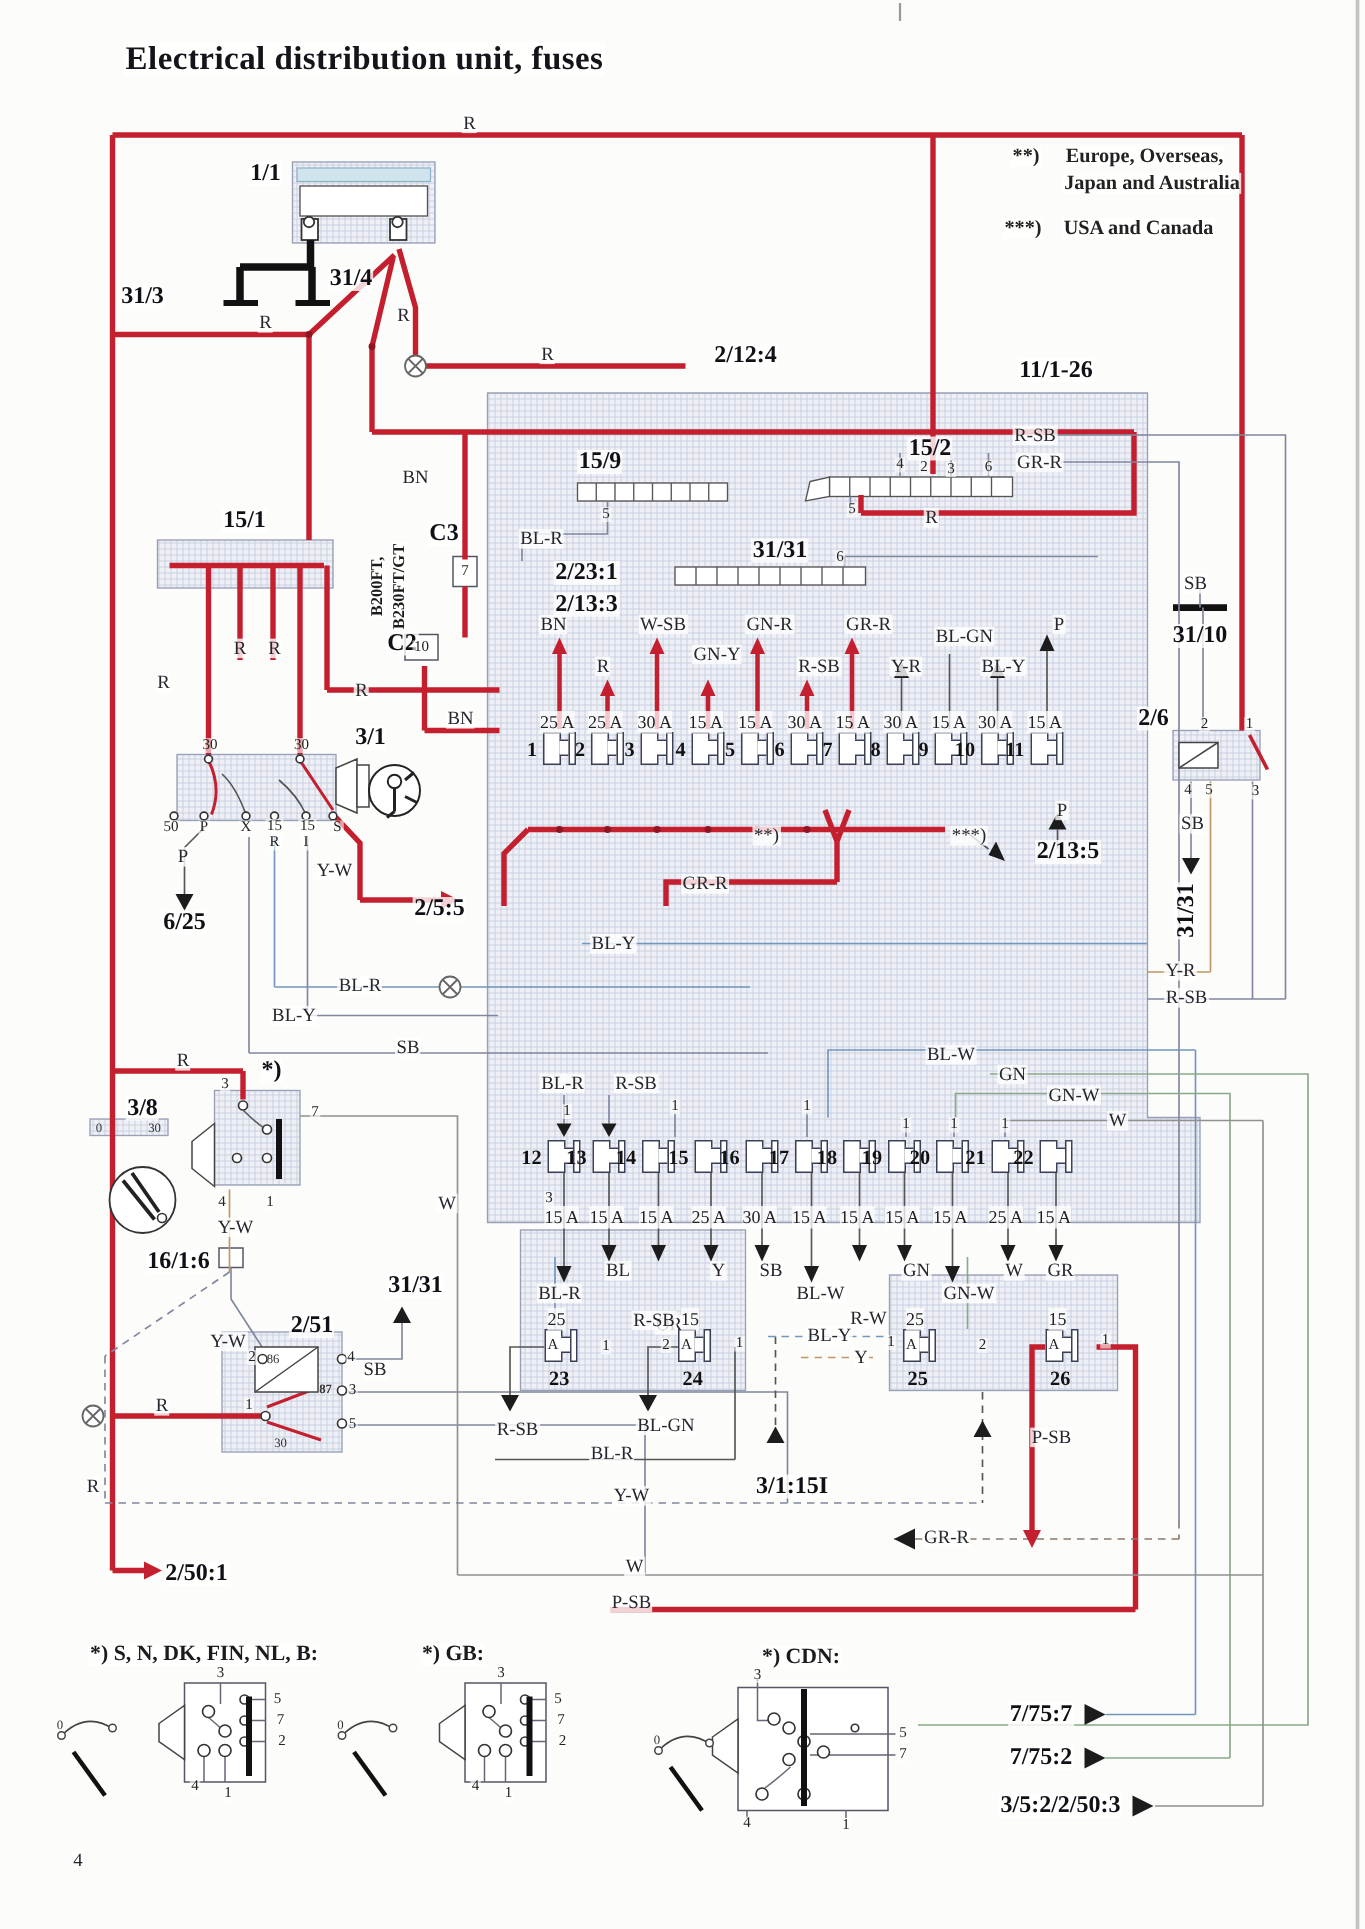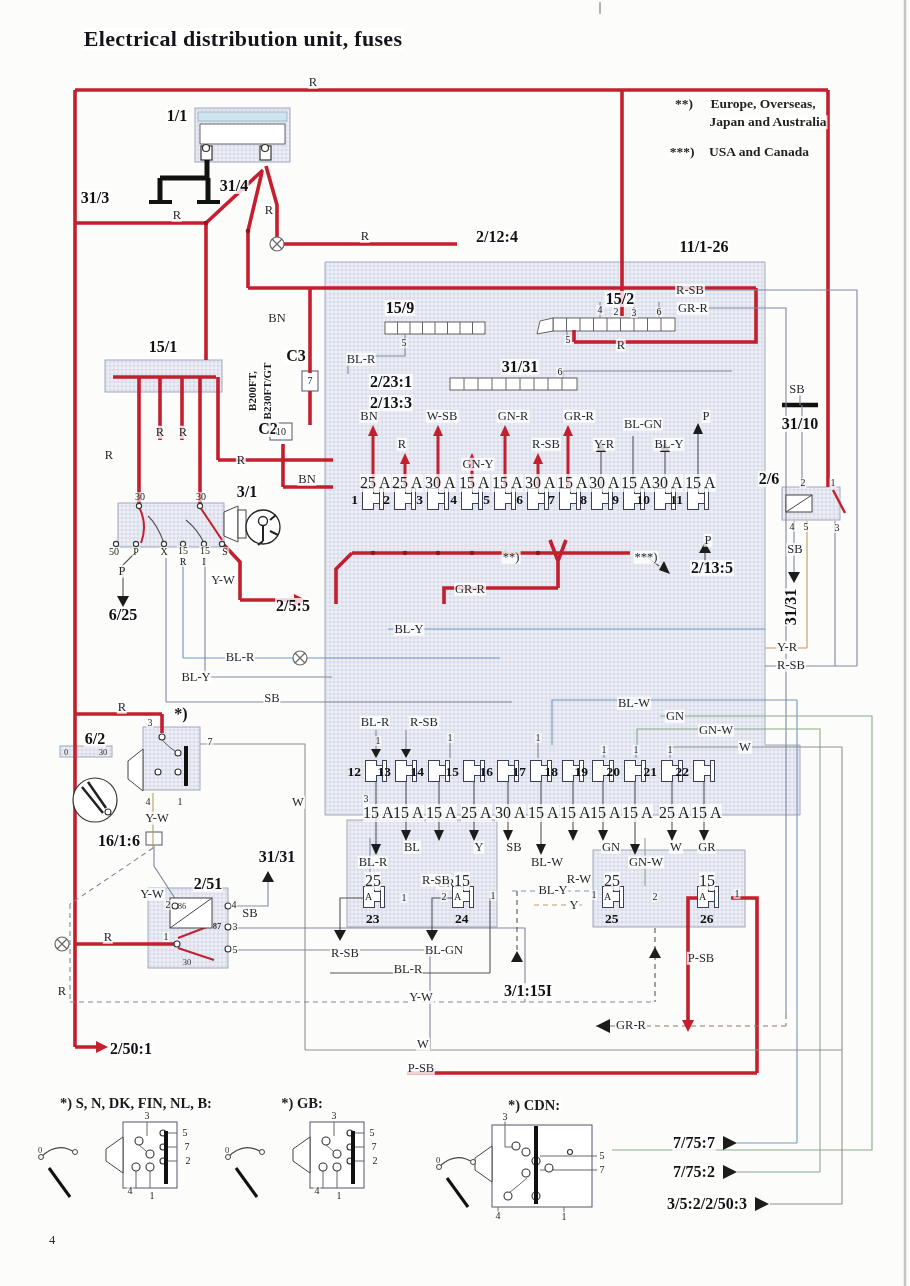--- a/index.html
+++ b/index.html
@@ -16,21 +16,21 @@
   .w{font-size:12.5px;color:#26262e;}
   .s{font-size:10px;color:#222;background:rgba(255,255,255,.6);}
   .s2{font-size:8.5px;color:#333;background:none;}
   .vw{font-size:11px;font-weight:bold;}
   .fuse{position:absolute;width:22px;height:22px;}
   .fb{position:absolute;left:0;top:0;width:12px;height:22px;background:#fff;border:1.5px solid #3a4156;box-sizing:border-box;}
   .fb:after{content:"";position:absolute;right:-7px;top:4px;width:6px;height:9px;background:#fff;
             border:1.5px solid #3a4156;border-left:none;}
   .fr{position:absolute;left:17px;top:0;width:5px;height:22px;background:#fff;border:1.5px solid #3a4156;box-sizing:border-box;}
   .fnum{position:absolute;font-weight:bold;font-size:13.5px;color:#111;white-space:nowrap;}
-  .famp{position:absolute;font-size:16px;color:#222;white-space:nowrap;background:rgba(255,255,255,.75);}
+  .famp{position:absolute;font-size:12px;color:#222;white-space:nowrap;background:rgba(255,255,255,.75);}
   .fa{position:absolute;left:2px;top:5px;font-size:10px;color:#222;}
   .g-top .fnum,.g-mid .fnum{left:-4px;top:4px;transform:translateX(-100%);}
   .g-top .famp{left:-2px;top:-14px;}
   .g-mid .famp{left:-2px;top:44px;}
   .g-bot .fnum{left:3px;top:25px;}
   .g-bot .famp{left:2px;top:-14px;}
 </style>
 </head>
 <body>
 
@@ -370,21 +370,21 @@
       <span class="lb ref" style="left: 163px; top: 347px;">15/1</span>
       <span class="lb ref" style="left: 296px; top: 356px;">C3</span>
       <span class="lb ref" style="left: 268px; top: 429px;">C2</span>
       <span class="lb ref" style="left: 247px; top: 492px;">3/1</span>
       <span class="lb ref" style="left: 123px; top: 615px;">6/25</span>
       <span class="lb ref" style="left: 293px; top: 606px;">2/5:5</span>
       <span class="lb ref" style="left: 800px; top: 424px;">31/10</span>
       <span class="lb ref" style="left: 769px; top: 479px;">2/6</span>
       <span class="lb ref" style="left: 712px; top: 568px;">2/13:5</span>
       <span class="lb ref" style="left: 791px; top: 607px; transform: translate(-50%, -50%) rotate(-90deg);">31/31</span>
-      <span class="lb ref" style="left: 95px; top: 739px;">6/2</span>
+      <span class="lb ref" style="left: 95px; top: 739px;">3/8</span>
       <span class="lb ref" style="left: 119px; top: 841px;">16/1:6</span>
       <span class="lb ref" style="left: 277px; top: 857px;">31/31</span>
       <span class="lb ref" style="left: 208px; top: 884px;">2/51</span>
       <span class="lb ref" style="left: 528px; top: 991px;">3/1:15I</span>
       <span class="lb ref" style="left: 131px; top: 1049px;">2/50:1</span>
       <span class="lb ref" style="left: 694px; top: 1143px;">7/75:7</span>
       <span class="lb ref" style="left: 694px; top: 1172px;">7/75:2</span>
       <span class="lb ref" style="left: 707px; top: 1204px;">3/5:2/2/50:3</span>
       <span class="lb refs" style="left: 136px; top: 1103px;">*) S, N, DK, FIN, NL, B:</span>
       <span class="lb refs" style="left: 302px; top: 1103px;">*) GB:</span>
@@ -407,21 +407,21 @@
       <span class="lb w" style="left: 621px; top: 345px;">R</span>
       <span class="lb w" style="left: 361px; top: 359px;">BL-R</span>
       <span class="lb w" style="left: 797px; top: 389px;">SB</span>
       <span class="lb w" style="left: 369px; top: 416px;">BN</span>
       <span class="lb w" style="left: 442px; top: 416px;">W-SB</span>
       <span class="lb w" style="left: 513px; top: 416px;">GN-R</span>
       <span class="lb w" style="left: 579px; top: 416px;">GR-R</span>
       <span class="lb w" style="left: 643px; top: 424px;">BL-GN</span>
       <span class="lb w" style="left: 706px; top: 416px;">P</span>
       <span class="lb w" style="left: 402px; top: 444px;">R</span>
-      <span class="lb w" style="left: 478px; top: 464px;">GN-Y</span>
+      <span class="lb w" style="left: 478px; top: 436px;">GN-Y</span>
       <span class="lb w" style="left: 546px; top: 444px;">R-SB</span>
       <span class="lb w" style="left: 604px; top: 444px;">Y-R</span>
       <span class="lb w" style="left: 669px; top: 444px;">BL-Y</span>
       <span class="lb w" style="left: 511px; top: 557px;">**)</span>
       <span class="lb w" style="left: 646px; top: 557px;">***)</span>
       <span class="lb w" style="left: 708px; top: 540px;">P</span>
       <span class="lb w" style="left: 470px; top: 589px;">GR-R</span>
       <span class="lb w" style="left: 409px; top: 629px;">BL-Y</span>
       <span class="lb w" style="left: 240px; top: 657px;">BL-R</span>
       <span class="lb w" style="left: 196px; top: 677px;">BL-Y</span>

